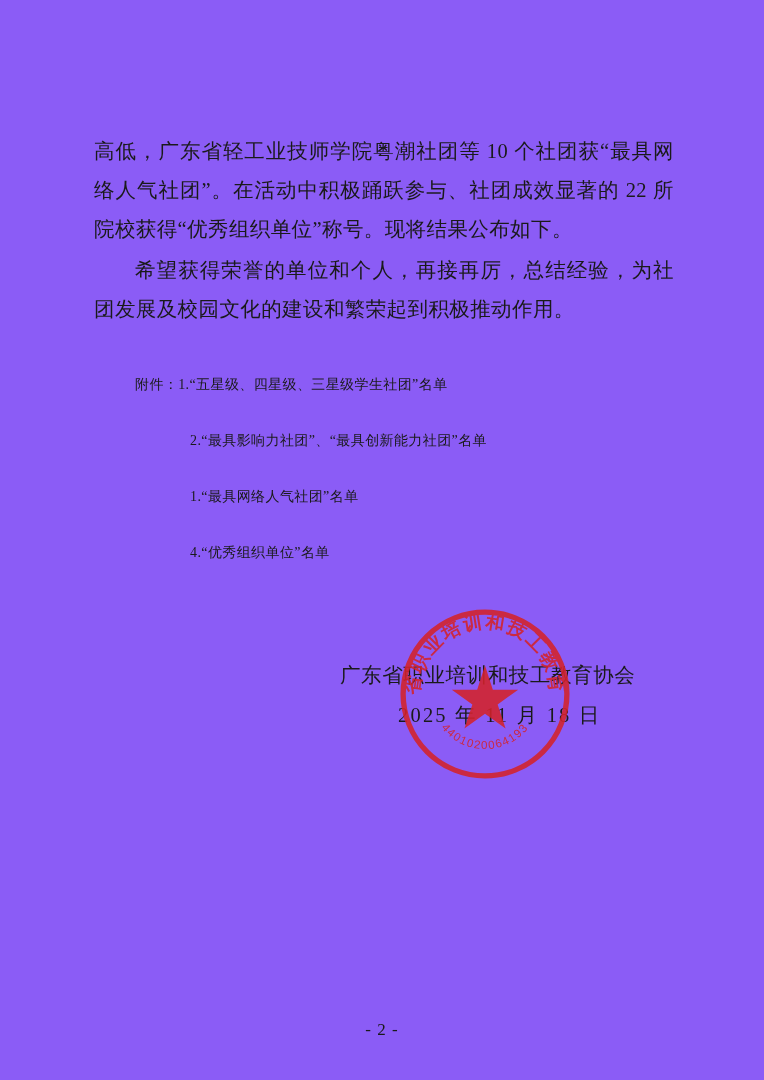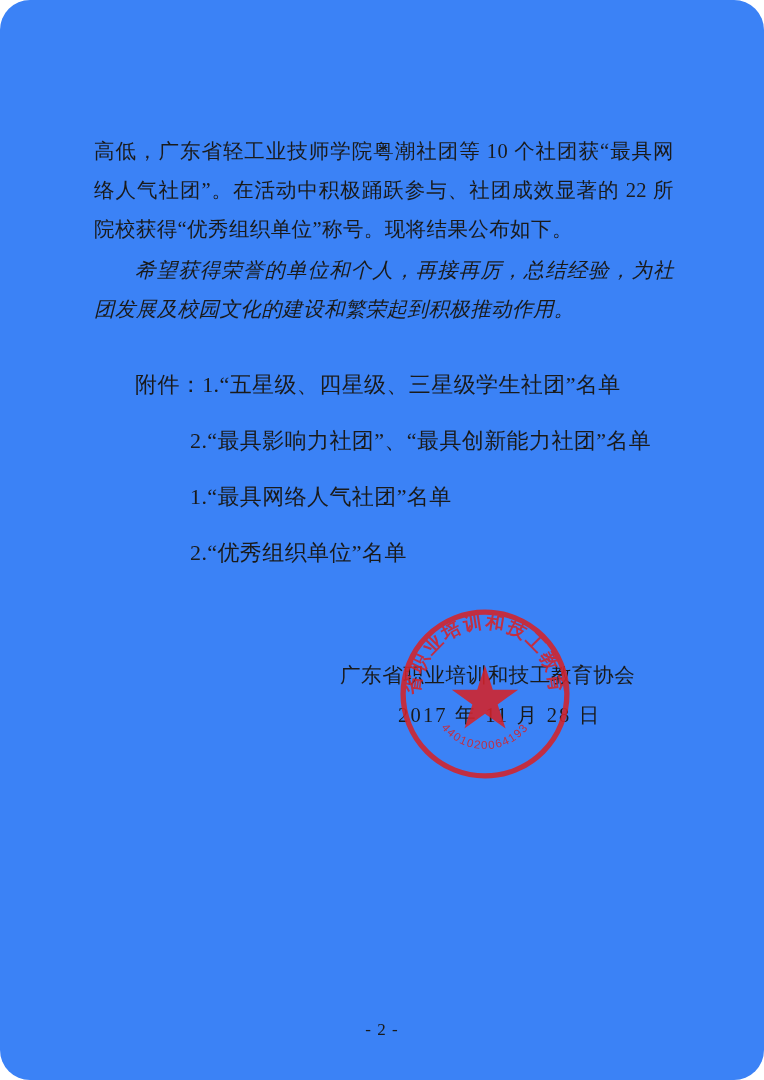--- a/index.html
+++ b/index.html
@@ -12,22 +12,21 @@
     height: 1080px;
     position: relative;
     font-family: "Liberation Serif", "DejaVu Serif", serif;
     color: #1a1a1a;
     overflow: hidden;
   }
 
   .page {
     position: absolute;
     inset: 0;
-    background: #3b82f6;
-    border-radius: 30px;
+    background: #8b5cf6;
   }
 
   .doc-body {
     position: absolute;
     left: 94px;
     top: 132px;
     width: 580px;
   }
 
   .para {
@@ -38,29 +37,28 @@
     text-justify: inter-ideograph;
     margin: 0;
   }
 
   .para + .para {
     margin-top: 2px;
   }
 
   .indent {
     text-indent: 41px;
-    font-style: italic;
   }
 
   .attach-block {
     margin-top: 36px;
   }
 
   .attach-line {
-    font-size: 22px;
+    font-size: 14px;
     line-height: 39px;
     letter-spacing: 0.4px;
     margin: 0;
     padding-left: 41px;
   }
 
   .attach-line.sub {
     padding-left: 96px;
     margin-top: 17px;
   }
@@ -121,28 +119,28 @@
   <div class="doc-body">
 
     <p class="para">高低，广东省轻工业技师学院粤潮社团等 10 个社团获“最具网络人气社团”。在活动中积极踊跃参与、社团成效显著的 22 所院校获得“优秀组织单位”称号。现将结果公布如下。</p>
 
     <p class="para indent">希望获得荣誉的单位和个人，再接再厉，总结经验，为社团发展及校园文化的建设和繁荣起到积极推动作用。</p>
 
     <div class="attach-block">
       <p class="attach-line"><span>附件：</span><span>1.“五星级、四星级、三星级学生社团”名单</span></p>
       <p class="attach-line sub">2.“最具影响力社团”、“最具创新能力社团”名单</p>
       <p class="attach-line sub">1.“最具网络人气社团”名单</p>
-      <p class="attach-line sub">2.“优秀组织单位”名单</p>
+      <p class="attach-line sub">4.“优秀组织单位”名单</p>
     </div>
 
   </div>
 
   <div class="sign-block">
     <p class="sign-line">广东省职业培训和技工教育协会</p>
-    <p class="sign-line sign-date">2017 年 11 月 28 日</p>
+    <p class="sign-line sign-date">2025 年 11 月 18 日</p>
   </div>
 
   <div class="seal">
     <svg viewBox="0 0 200 200" xmlns="http://www.w3.org/2000/svg">
       <defs>
         <path id="sealTopArc" d="M 26,100 A 74,74 0 0 1 174,100"></path>
         <path id="sealBottomArc" d="M 38,100 A 62,62 0 0 0 162,100"></path>
       </defs>
       <circle cx="100" cy="100" r="92" fill="none" stroke="#d4232a" stroke-width="6"></circle>
       <text font-family="'Liberation Serif', serif" font-size="21" font-weight="bold" fill="#d4232a" letter-spacing="2.5">

